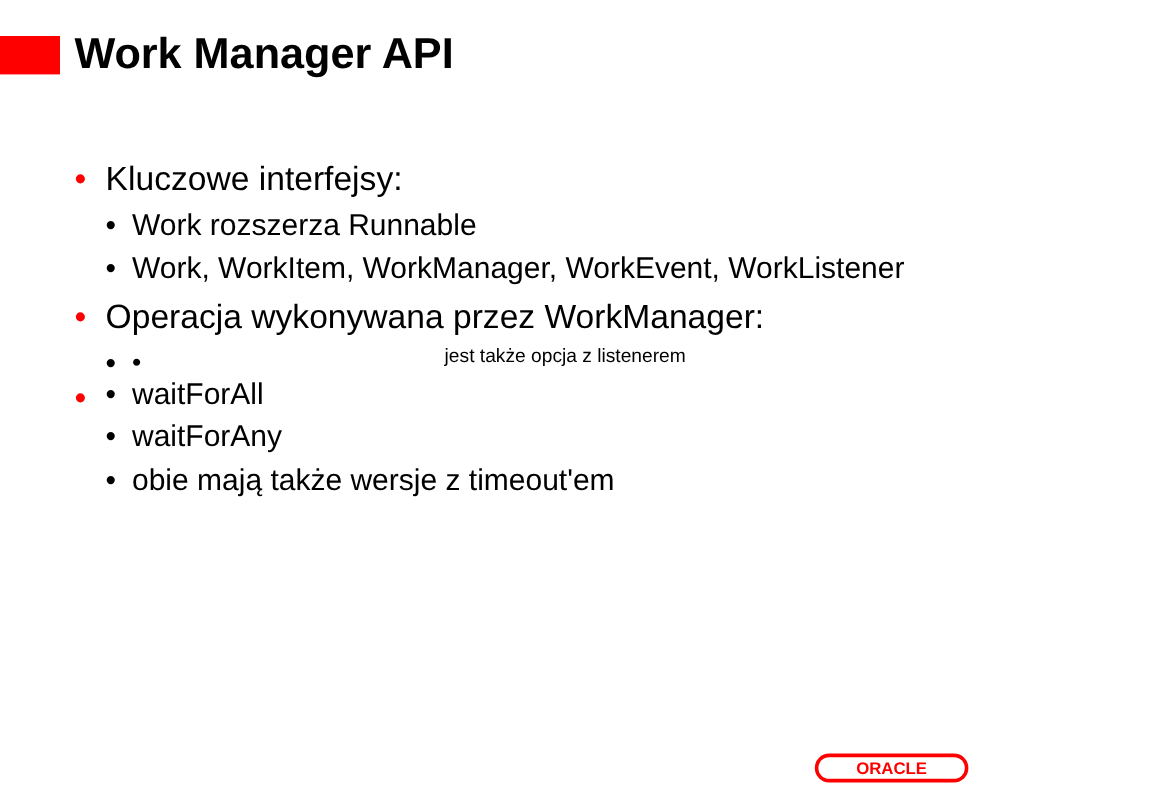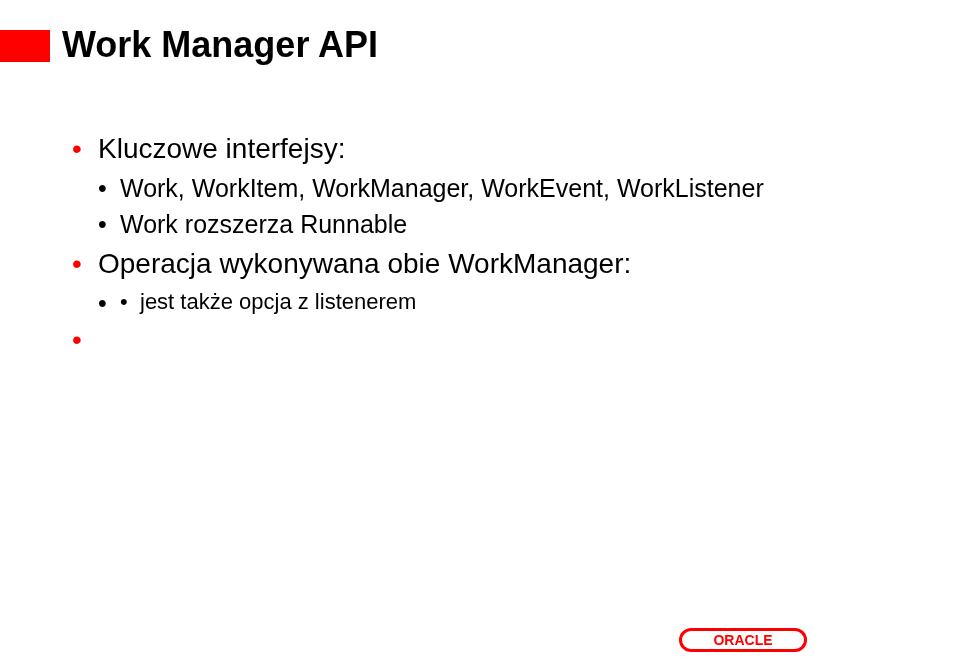--- a/index.html
+++ b/index.html
@@ -30,21 +30,21 @@
     position: absolute;
     top: 24px;
     left: 62px;
     font-size: 36px;
     font-weight: bold;
     color: #000;
   }
   .content {
     position: absolute;
     top: 130px;
-    left: 72px;
+    left: 62px;
     right: 40px;
   }
   ul {
     list-style: none;
     margin: 0;
     padding: 0;
   }
   
   .lvl1 > li {
     position: relative;
@@ -82,23 +82,24 @@
     font-size: 25px;
     line-height: 1.35;
   }
   
   .lvl3 {
     margin-top: 2px;
   }
   .lvl3 > li {
     position: relative;
     padding-left: 20px;
-    font-size: 22px;
+    font-size: 16px;
     line-height: 1.35;
     margin-bottom: 2px;
+    text-align: center;
   }
   .lvl3 > li::before {
     content: "•";
     position: absolute;
     left: 0;
     top: 0;
     color: #000;
     font-size: 22px;
     line-height: 1.35;
   }
@@ -118,42 +119,53 @@
   <div class="red-block"></div>
   <div class="title">Work Manager API</div>
 
   <div class="content">
     <ul class="lvl1">
 
       <li>
         <span>Kluczowe interfejsy:</span>
         <ul class="lvl2">
           <li>
-            <span>Work, WorkItem, WorkManager, WorkEvent, WorkListener</span>
+            <span>Work rozszerza Runnable</span>
           </li>
           <li>
-            <span>Work rozszerza Runnable</span>
+            <span>Work, WorkItem, WorkManager, WorkEvent, WorkListener</span>
           </li>
         </ul>
       </li>
 
       <li>
-        <span>Operacja wykonywana obie WorkManager:</span>
+        <span>Operacja wykonywana przez WorkManager:</span>
         <ul class="lvl2">
           <li>
             <ul class="lvl3">
               <li>
                 <span>jest także opcja z listenerem</span>
               </li>
             </ul>
           </li>
         </ul>
       </li>
 
       <li>
+        <ul class="lvl2">
+          <li>
+            <span>waitForAll</span>
+          </li>
+          <li>
+            <span>waitForAny</span>
+          </li>
+          <li>
+            <span>obie mają także wersje z timeout'em</span>
+          </li>
+        </ul>
       </li>
 
     </ul>
   </div>
 
   <div class="logo">
     <svg width="130" height="26" viewBox="0 0 130 26">
       <rect x="1" y="1" width="128" height="24" rx="12" ry="12" fill="#ff0000"></rect>
       <rect x="4" y="4" width="122" height="18" rx="9" ry="9" fill="#ffffff"></rect>
       <text x="65" y="18" text-anchor="middle" font-family="Arial, Helvetica, sans-serif" font-size="14" font-weight="bold" fill="#ff0000">ORACLE</text>

